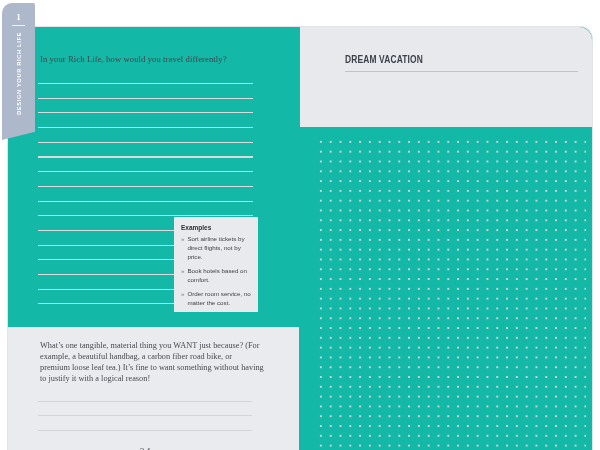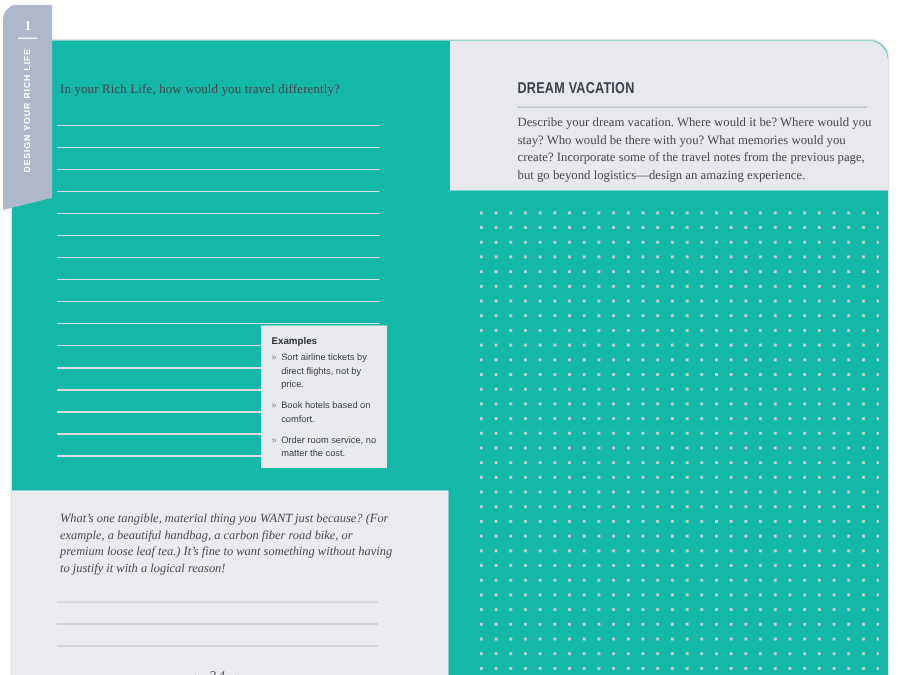--- a/index.html
+++ b/index.html
@@ -23,21 +23,21 @@
   .rules-short{left:30px;top:203px;width:137px;height:75px;}
 
   .examples-box{position:absolute;left:166px;top:190px;width:84px;height:95px;background:#e8eaed;
                 box-sizing:border-box;padding:7px 6px 0 7px;}
   .ex-title{font:700 6.5px "Liberation Sans",sans-serif;color:#2f3138;margin-bottom:4px;}
   .ex-item{display:flex;gap:3px;margin-bottom:5px;font:400 6.2px/1.45 "Liberation Sans",sans-serif;color:#3e4046;}
   .ex-bullet{color:#7d838f;flex:0 0 auto;}
 
   .bottom-section{position:absolute;left:0;top:300px;width:291px;height:141px;background:#e9ebee;
                   border-radius:0 0 0 13px;}
-  .bottom-question{position:absolute;left:32px;top:13px;width:224px;font-size:8.3px;line-height:1.33;color:#4a4a52;font-style:italic;}
+  .bottom-question{position:absolute;left:32px;top:13px;width:224px;font-size:8.3px;line-height:1.33;color:#4a4a52;}
   .rules-bottom{left:30px;top:74px;width:214px;height:32px;
                 background-image:repeating-linear-gradient(to bottom,#d3d4d9 0,#d3d4d9 1px,transparent 1px,transparent 14.5px);}
   .page-num{position:absolute;left:30px;top:119px;width:214px;text-align:center;
             font-size:10px;color:#585a62;letter-spacing:1px;font-style:italic;}
 
   
   .header-block{position:absolute;left:292px;top:0;right:0;height:100px;background:#e7e9ed;border-radius:0 13px 0 0;}
   .rp-title{position:absolute;left:45px;top:26px;font:700 10.5px "Liberation Sans",sans-serif;
             color:#3d414b;letter-spacing:.2px;transform:scaleX(.8);transform-origin:left center;white-space:nowrap;}
   .rp-underline{position:absolute;left:45px;top:44px;width:233px;height:1px;background:#bfc2ca;}
@@ -80,21 +80,20 @@
       <div class="bottom-question">What’s one tangible, material thing you WANT just because? (For example, a beautiful handbag, a carbon fiber road bike, or premium loose leaf tea.) It’s fine to want something without having to justify it with a logical reason!</div>
       <div class="rules rules-bottom"></div>
       <div class="page-num">» 24 «</div>
     </div>
   </div>
 
   <div>
     <div class="header-block">
       <div class="rp-title">DREAM VACATION</div>
       <div class="rp-underline"></div>
-      <div class="rp-desc">Describe your dream vacation. Where would it be? Where would you stay? Who would be there with you? What memories would you create? Incorporate some of the travel notes from the previous page, but go beyond logistics—design an amazing experience.</div>
     </div>
     <div class="dots"></div>
     <div class="page-num-right">
       <span>» 25 «</span>
     </div>
   </div>
 
 </div>
 
 <div class="tab">

